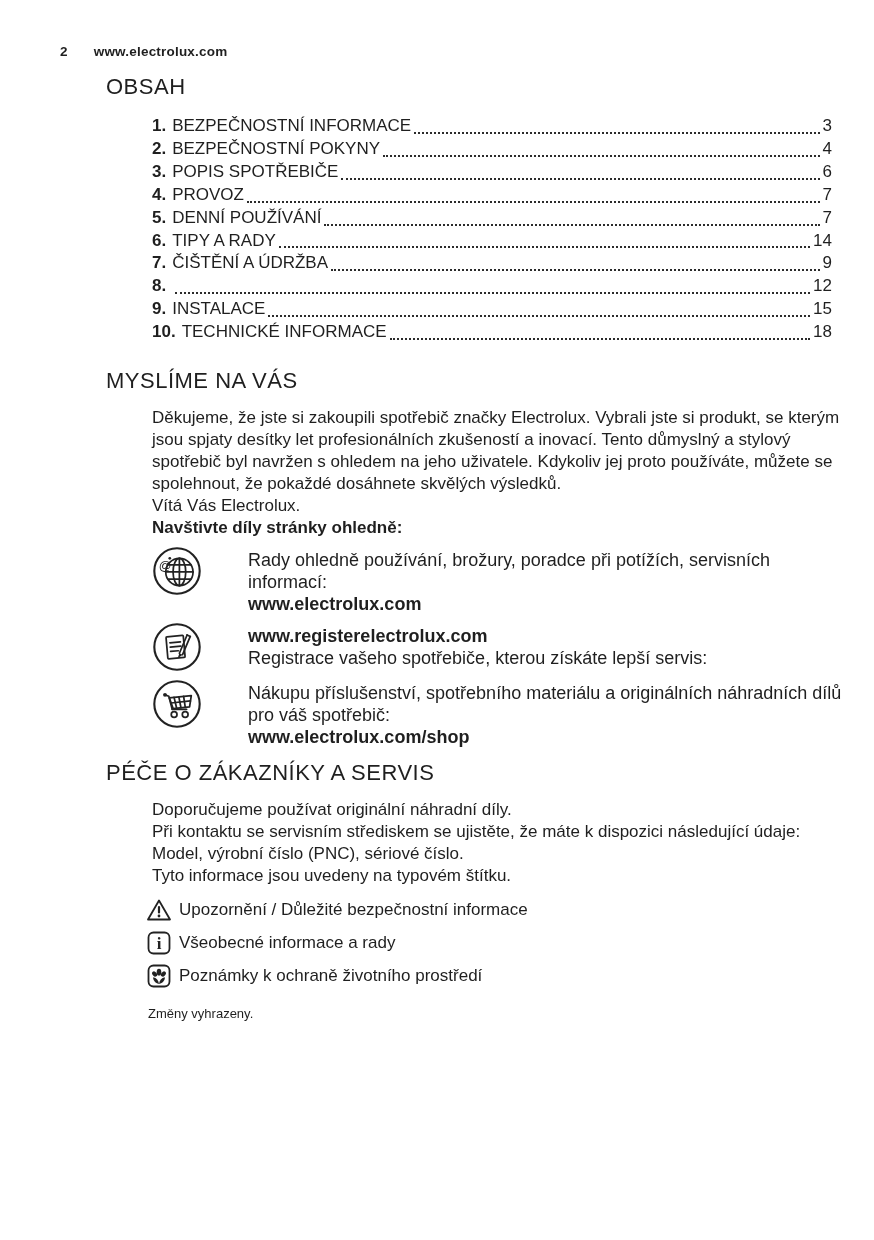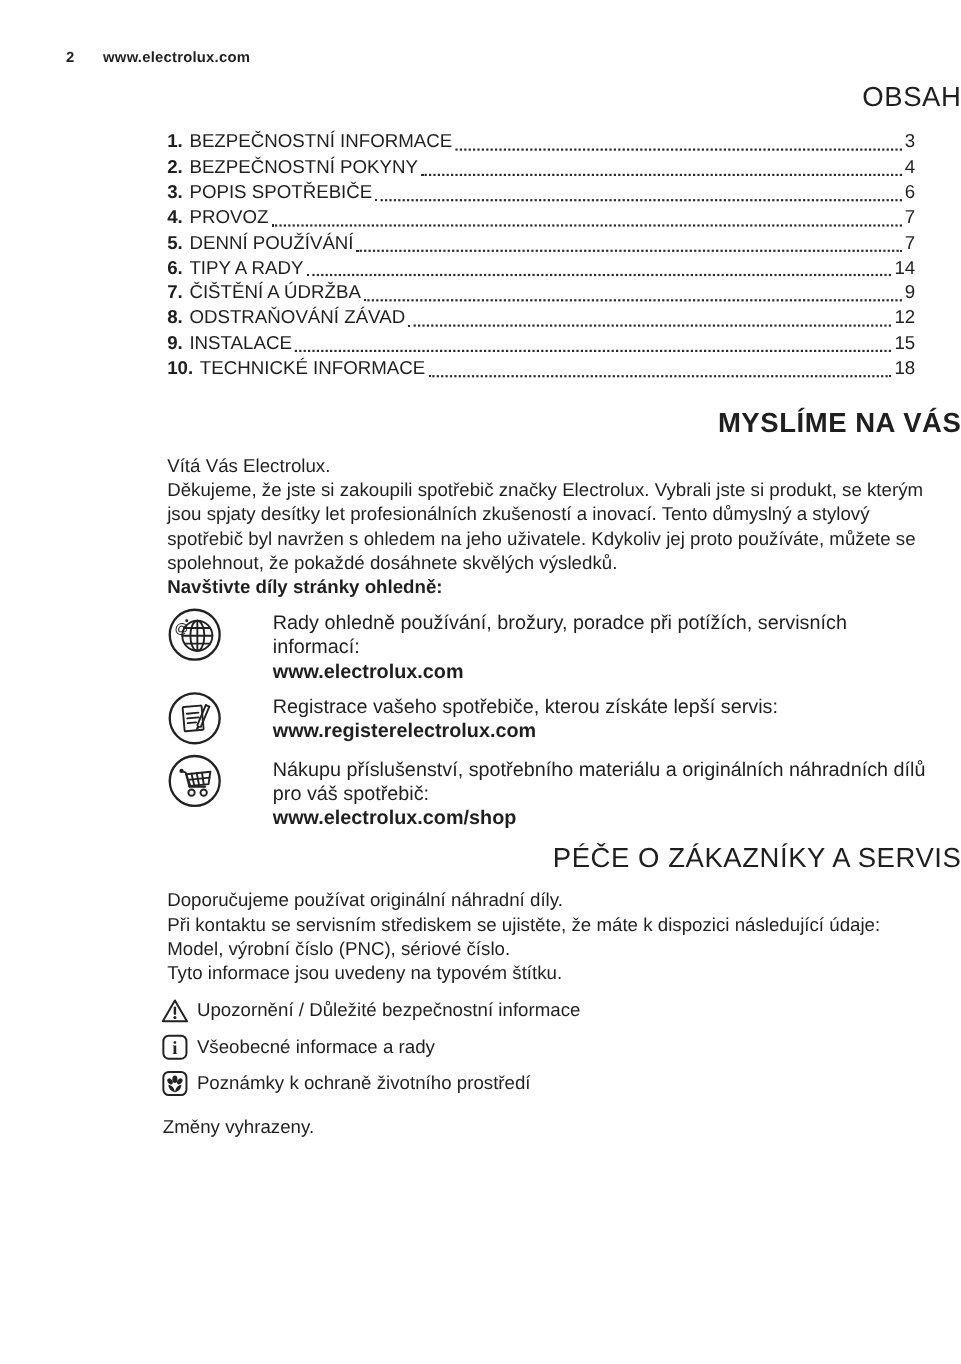--- a/index.html
+++ b/index.html
@@ -7,23 +7,23 @@
     width:874px;height:1240px;background:#ffffff;overflow:hidden;
     font-family:"Liberation Sans", sans-serif;color:#1f1f1f;
     -webkit-font-smoothing:antialiased;
   }
   .page{position:relative;width:874px;height:1240px;}
 
   
   .hdr{margin:44px 0 0 60px;display:flex;gap:26px;font-size:13.5px;font-weight:bold;letter-spacing:.2px;}
 
   
-  .h-big{font-size:25px;font-weight:400;letter-spacing:.5px;margin:0;text-align:right;}
+  .h-big{font-size:22px;font-weight:400;letter-spacing:.5px;margin:0;}
   .h-obsah{margin:15px 0 0 106px;}
-  .h-myslime{margin:24px 0 0 106px;font-weight:bold;}
+  .h-myslime{margin:24px 0 0 106px;}
   .h-pece{margin:12px 0 0 106px;}
 
   
   .toc{margin:15px 0 0 152px;width:680px;font-size:17px;}
   .toc-row{display:flex;align-items:flex-end;line-height:22.9px;}
   .toc-num{font-weight:bold;margin-right:6px;white-space:nowrap;}
   .toc-label{white-space:nowrap;}
   .toc-leader{flex:1 1 auto;border-bottom:2.4px dotted #2b2b2b;margin:0 3px 4px 3px;min-width:20px;}
   .toc-page{white-space:nowrap;}
 
@@ -39,21 +39,21 @@
   .circle-icon{flex:0 0 50px;width:50px;height:50px;margin-right:46px;}
   .circle-icon svg{width:50px;height:50px;display:block;}
   .link-text{width:600px;font-size:18px;line-height:22px;padding-top:3px;}
 
   
   .care{margin:13px 0 0 152px;width:700px;}
   .notes{margin:10px 0 0 146px;}
   .note-row{display:flex;align-items:center;margin-top:7px;font-size:17px;line-height:22px;}
   .note-icon{flex:0 0 26px;width:26px;height:26px;margin-right:7px;}
   .note-icon svg{width:26px;height:26px;display:block;}
-  .footer-line{margin:17px 0 0 148px;font-size:17px;}
+  .footer-line{margin:17px 0 0 148px;font-size:13px;}
 
   .ic{stroke:#222;fill:none;stroke-width:2.2;stroke-linecap:round;stroke-linejoin:round;}
   .ic-thin{stroke:#222;fill:none;stroke-width:1.8;stroke-linecap:round;stroke-linejoin:round;}
   .ic-fill{fill:#222;stroke:none;}
 </style>
 </head>
 <body>
 
 <div class="page">
 
@@ -102,43 +102,42 @@
       <span class="toc-page">14</span>
     </div>
     <div class="toc-row">
       <span class="toc-num">7.</span>
       <span class="toc-label">ČIŠTĚNÍ A ÚDRŽBA</span>
       <span class="toc-leader"></span>
       <span class="toc-page">9</span>
     </div>
     <div class="toc-row">
       <span class="toc-num">8.</span>
-      <span class="toc-label">ODSTRAŇOVÁNÍ ZÁVAD</span>
       <span class="toc-leader"></span>
       <span class="toc-page">12</span>
     </div>
     <div class="toc-row">
       <span class="toc-num">9.</span>
       <span class="toc-label">INSTALACE</span>
       <span class="toc-leader"></span>
       <span class="toc-page">15</span>
     </div>
     <div class="toc-row">
       <span class="toc-num">10.</span>
       <span class="toc-label">TECHNICKÉ INFORMACE</span>
       <span class="toc-leader"></span>
       <span class="toc-page">18</span>
     </div>
   </div>
 
   <h2 class="h-big h-myslime">MYSLÍME NA VÁS</h2>
 
   <div class="intro bodytxt">
+    <span class="line">Děkujeme, že jste si zakoupili spotřebič značky Electrolux. Vybrali jste si produkt, se kterým jsou spjaty desítky let profesionálních zkušeností a inovací. Tento důmyslný a stylový spotřebič byl navržen s ohledem na jeho uživatele. Kdykoliv jej proto používáte, můžete se spolehnout, že pokaždé dosáhnete skvělých výsledků.</span>
     <span class="line">Vítá Vás Electrolux.</span>
-    <span class="line">Děkujeme, že jste si zakoupili spotřebič značky Electrolux. Vybrali jste si produkt, se kterým jsou spjaty desítky let profesionálních zkušeností a inovací. Tento důmyslný a stylový spotřebič byl navržen s ohledem na jeho uživatele. Kdykoliv jej proto používáte, můžete se spolehnout, že pokaždé dosáhnete skvělých výsledků.</span>
     <span class="line bold">Navštivte díly stránky ohledně:</span>
   </div>
 
   <div class="links">
 
     <div class="link-row">
       <span class="circle-icon">
         <svg viewBox="0 0 52 52">
           <circle class="ic" cx="26" cy="26" r="23.6"></circle>
           <g class="ic-thin">
@@ -171,22 +170,22 @@
           </g>
           <g class="ic-thin">
             <line x1="36.5" y1="13.5" x2="28.5" y2="32.5"></line>
             <line x1="39.8" y1="15" x2="31.8" y2="34"></line>
             <line x1="36.5" y1="13.5" x2="39.8" y2="15"></line>
             <path class="ic-fill" d="M28.5 32.5 L26.6 38 L31.8 34 Z"></path>
           </g>
         </svg>
       </span>
       <span class="link-text">
+        <span class="line bold">www.registerelectrolux.com</span>
         <span class="line">Registrace vašeho spotřebiče, kterou získáte lepší servis:</span>
-        <span class="line bold">www.registerelectrolux.com</span>
       </span>
     </div>
 
     <div class="link-row">
       <span class="circle-icon">
         <svg viewBox="0 0 52 52">
           <circle class="ic" cx="26" cy="26" r="23.6"></circle>
           <g class="ic-thin">
             <circle class="ic-fill" cx="13.5" cy="16.5" r="2"></circle>
             <path d="M13.5 16.5 L17.5 18 L21 31.5"></path>

